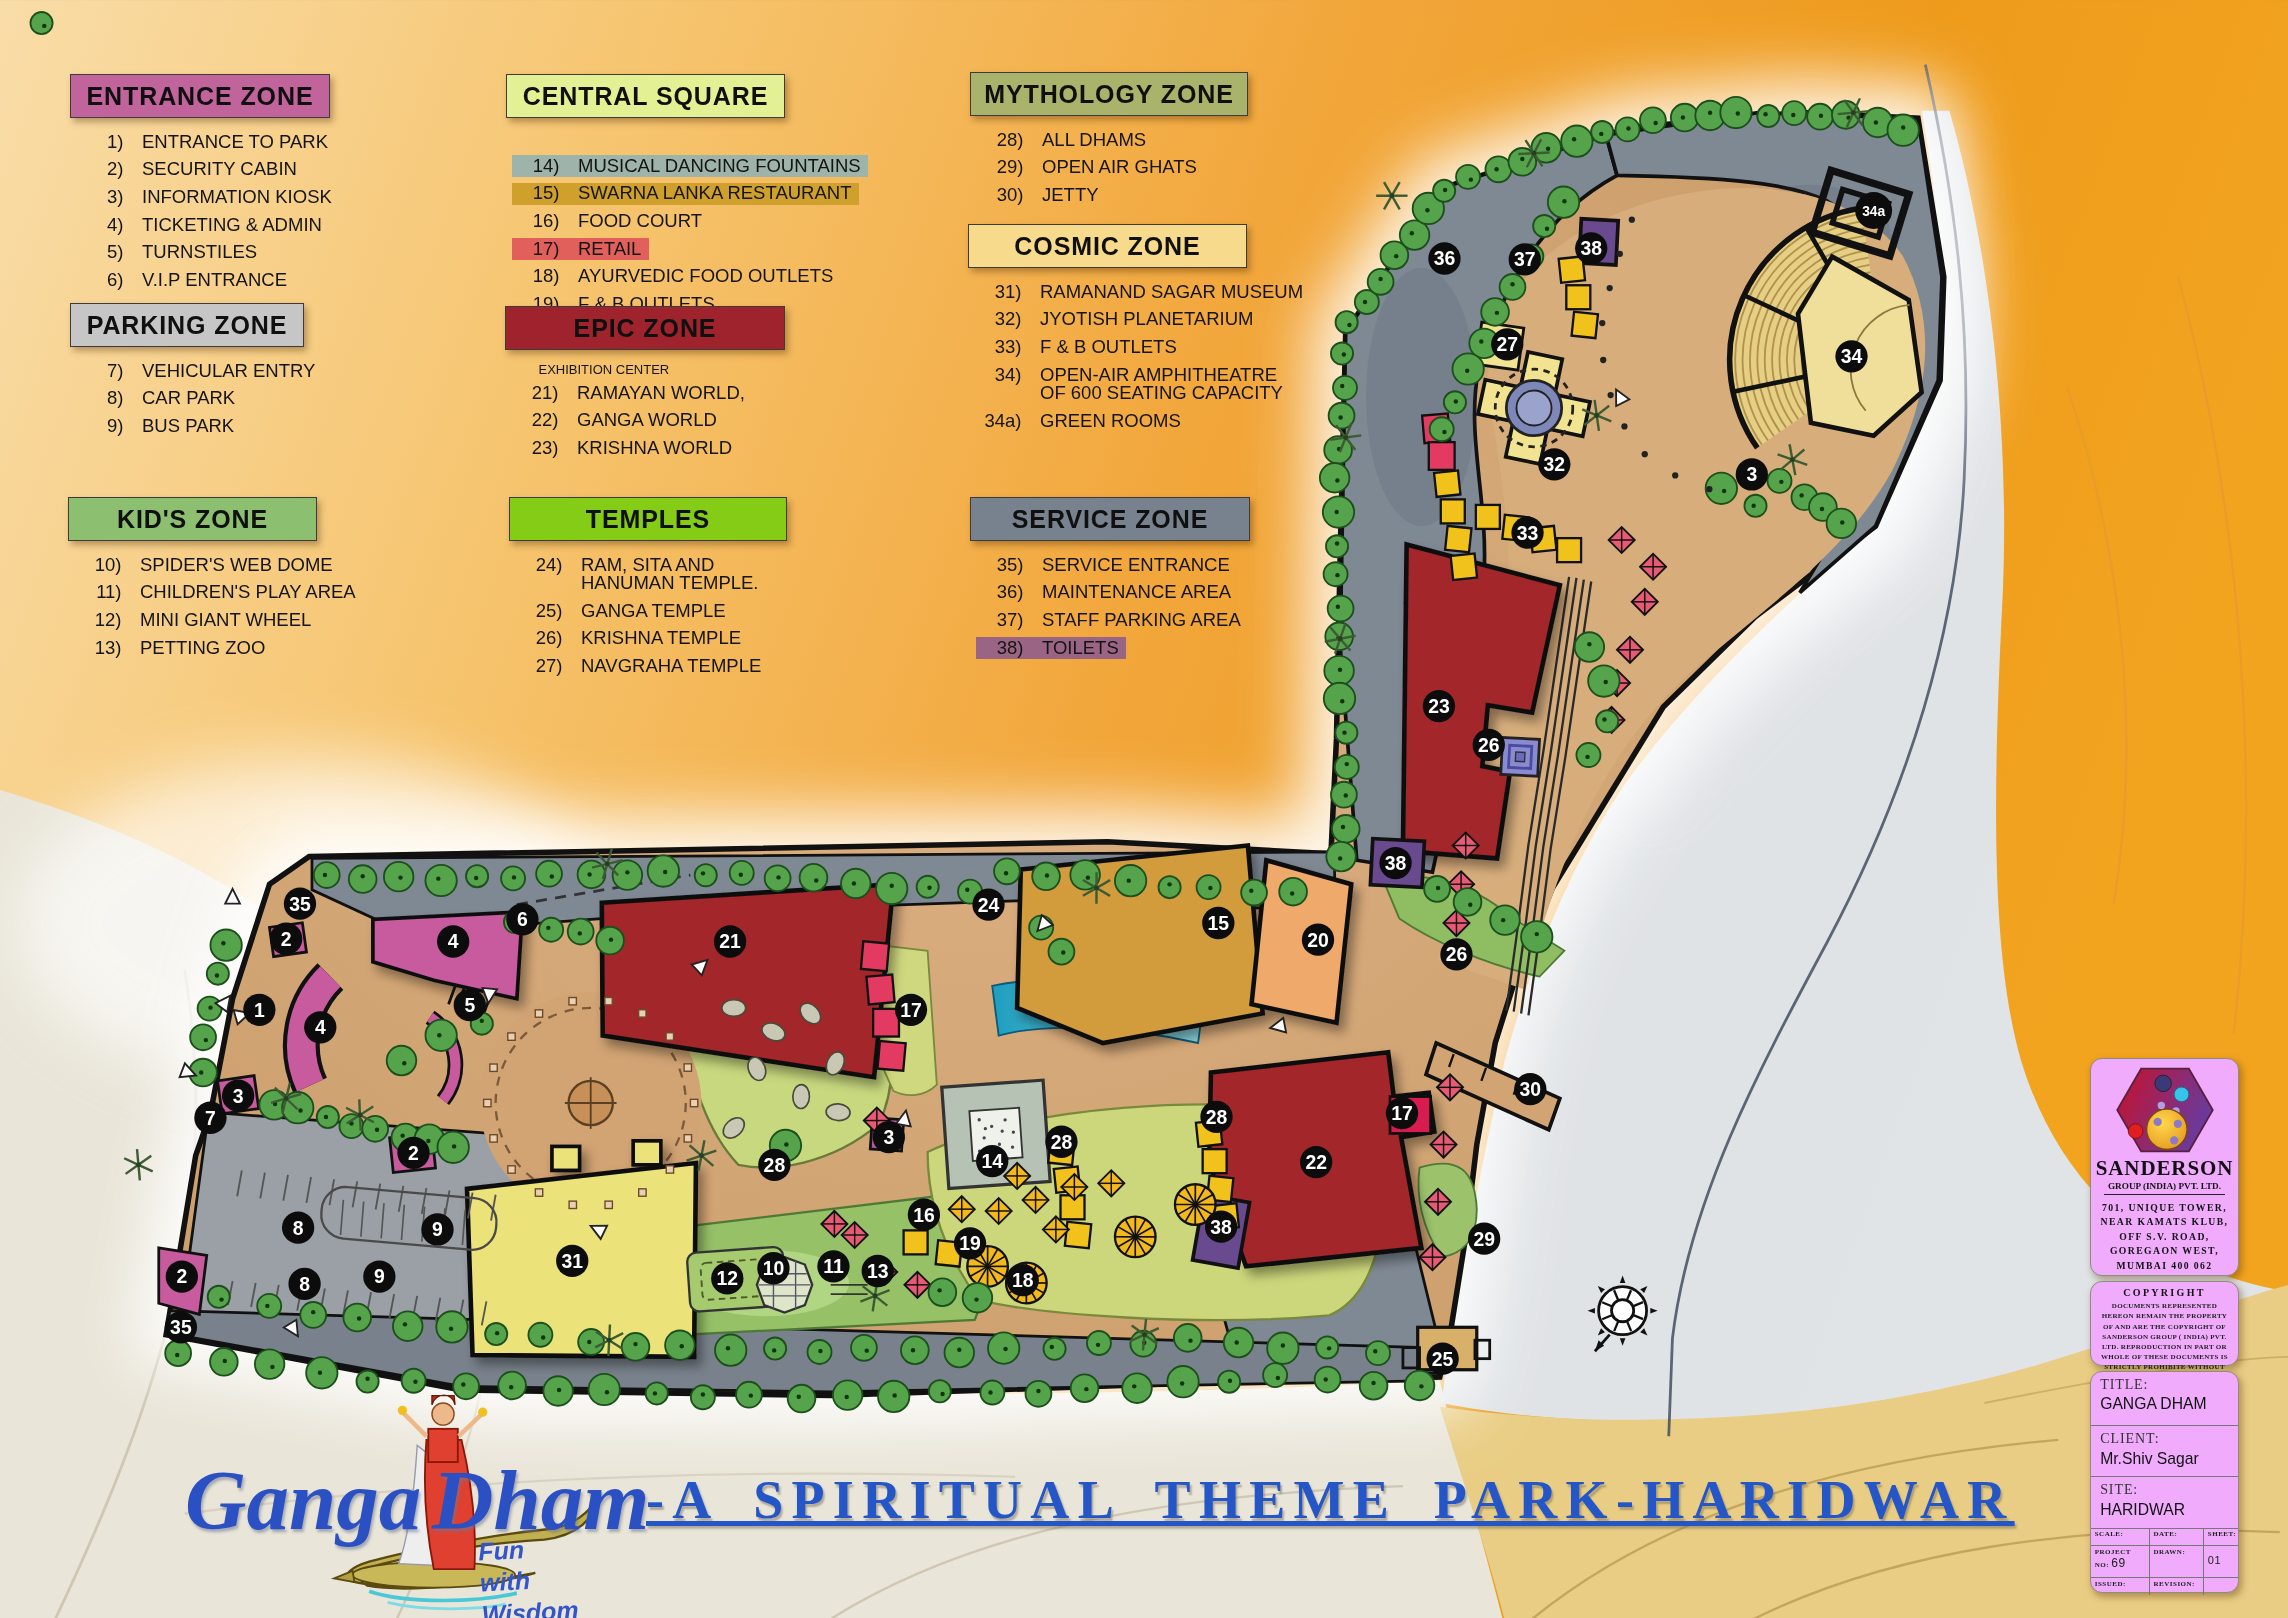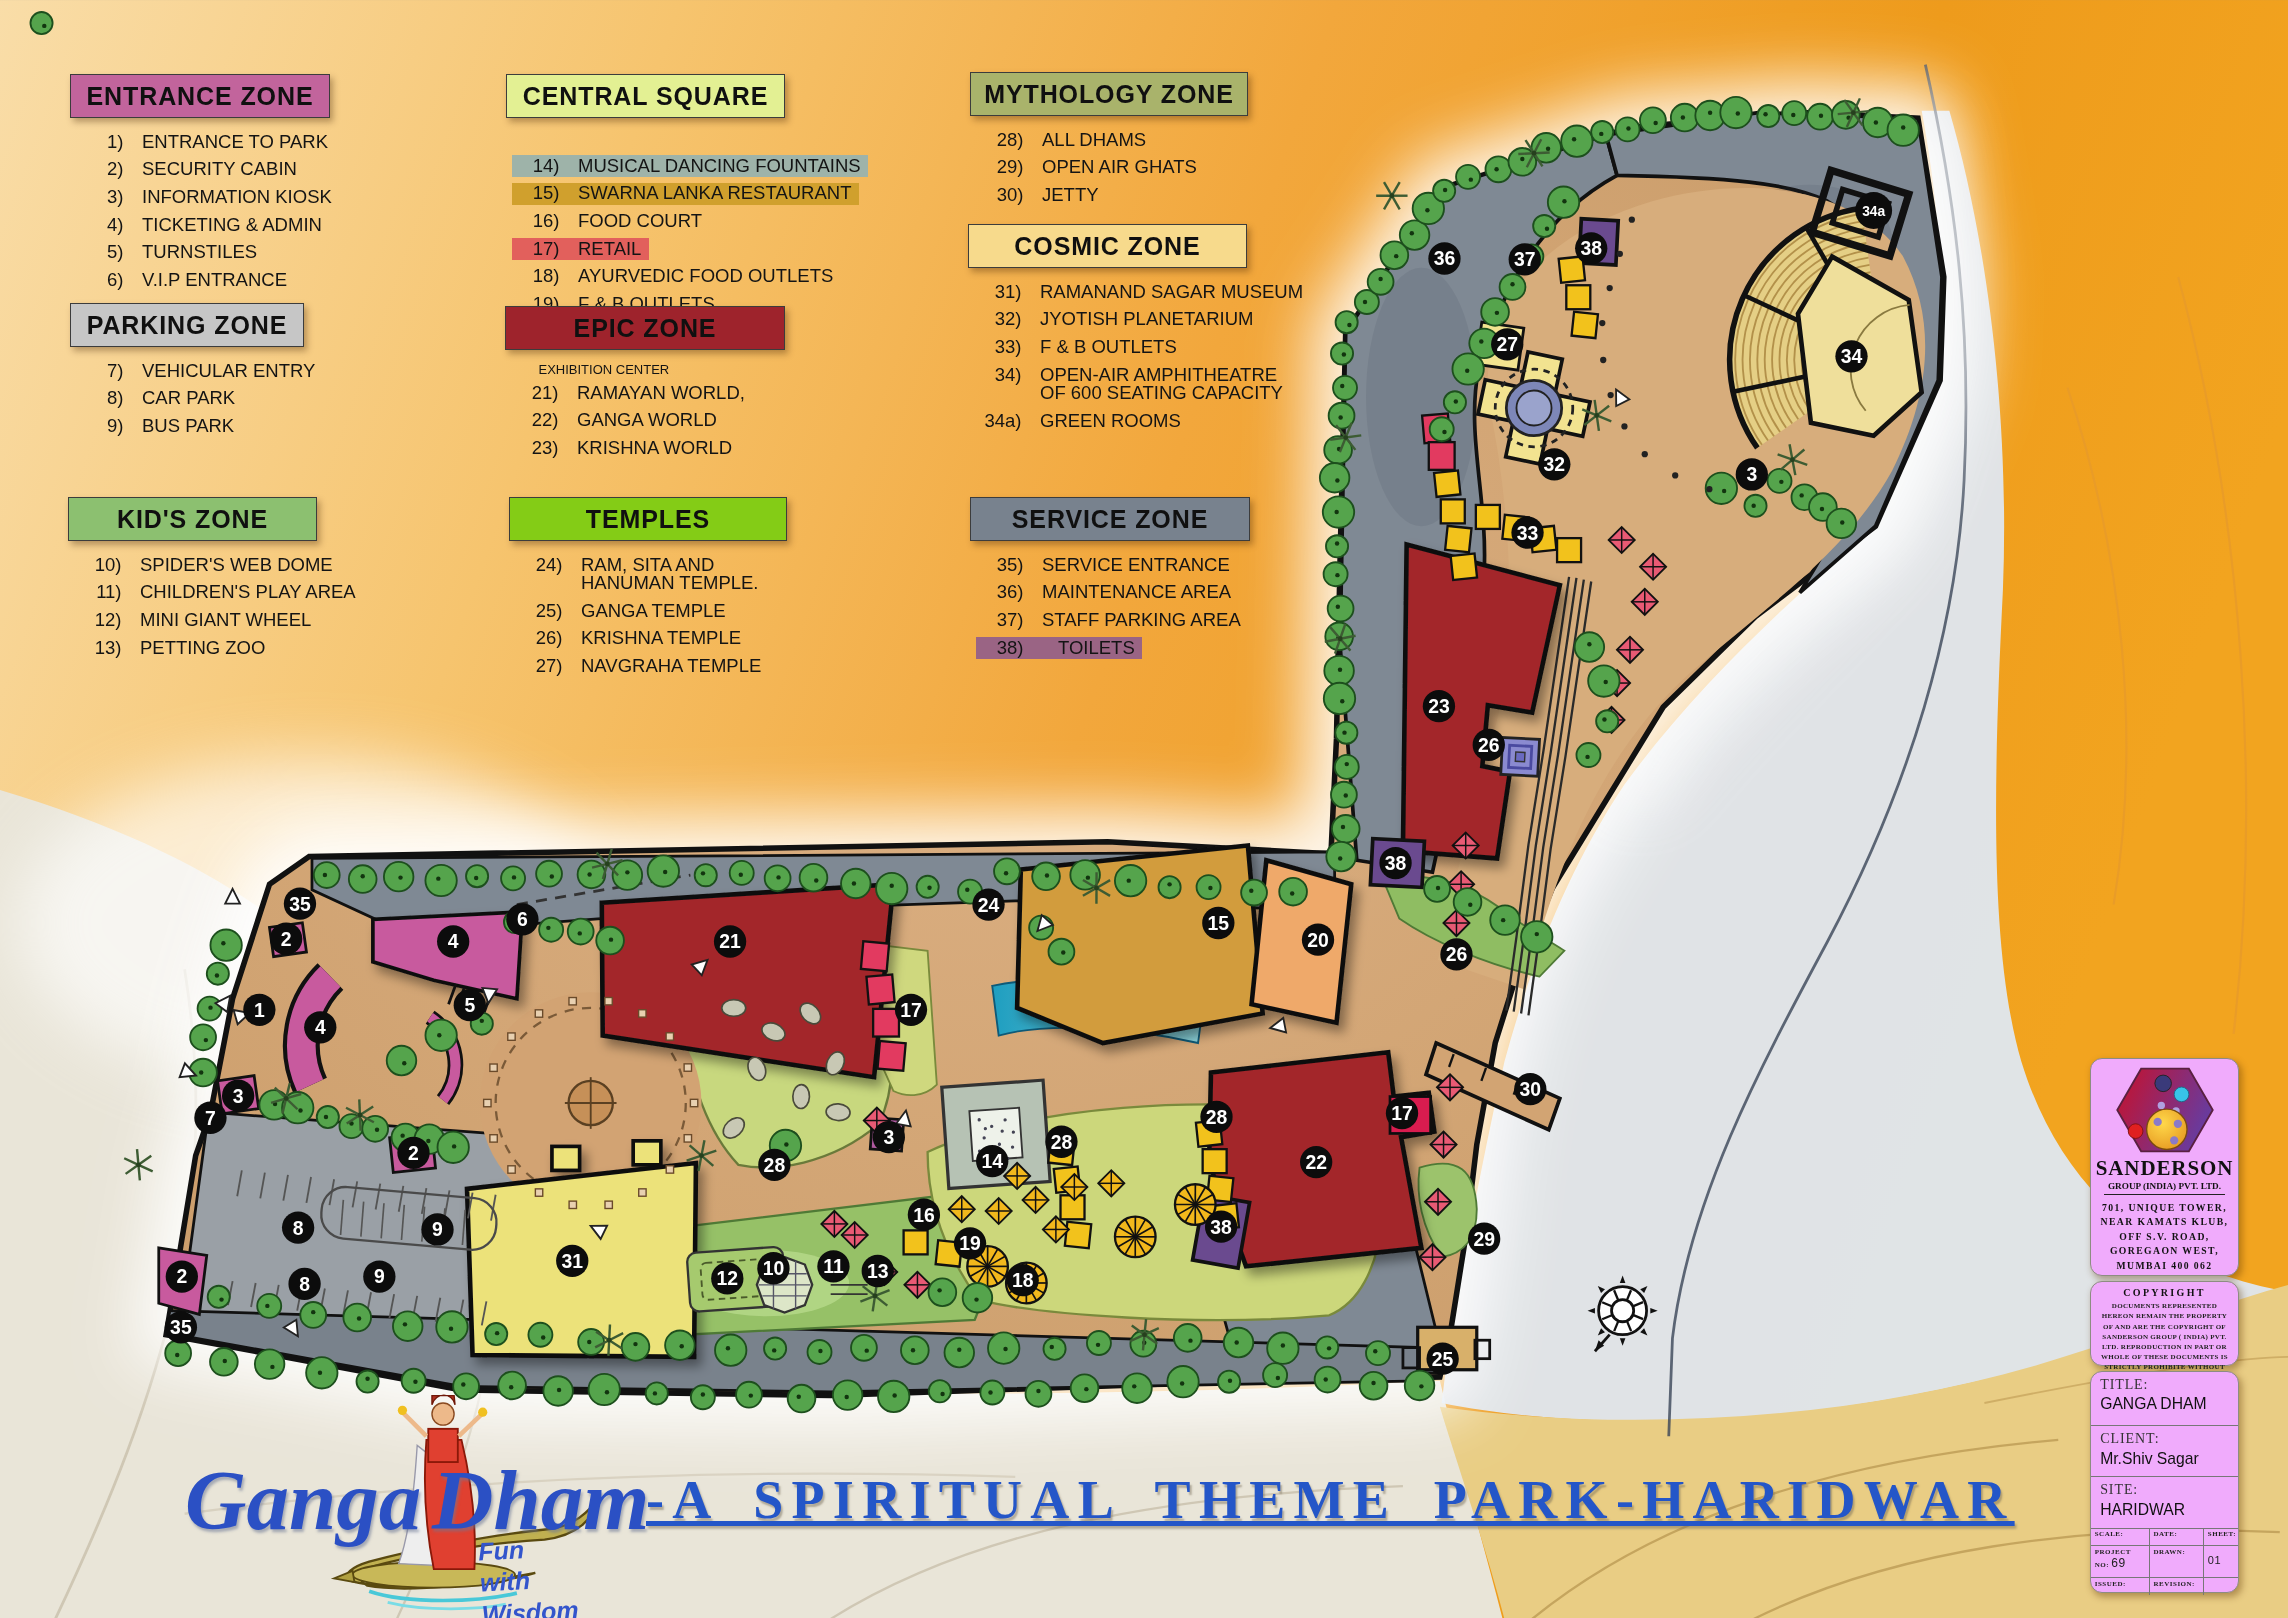--- a/index.html
+++ b/index.html
@@ -1526,21 +1526,21 @@
           <span class="t">SERVICE ENTRANCE</span>
         </li>
     <li class="li">
           <span class="n">36)</span>
           <span class="t">MAINTENANCE AREA</span>
         </li>
     <li class="li">
           <span class="n">37)</span>
           <span class="t">STAFF PARKING AREA</span>
         </li>
-    <li class="li" style="background-color: rgb(154, 100, 132); gap: 16px;">
+    <li class="li" style="background-color: rgb(154, 100, 132);">
           <span class="n">38)</span>
           <span class="t">TOILETS</span>
         </li>
   </ul>
 </div>
 
 <div class="panel co">
   <svg width="100" height="90" viewBox="0 0 108 98" style="display:block;margin:0 auto;">
     <polygon points="28,4 80,4 106,49 80,94 28,94 2,49" fill="url(#hexGrad)" stroke="#5a2040" stroke-width="2"></polygon>
     <circle cx="52" cy="20" r="9" fill="#3a3a7a" stroke="#222" stroke-width="1"></circle>

